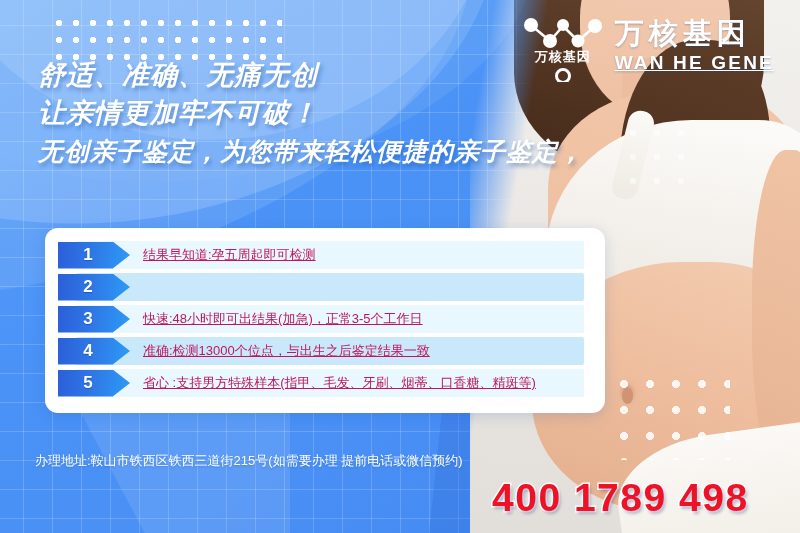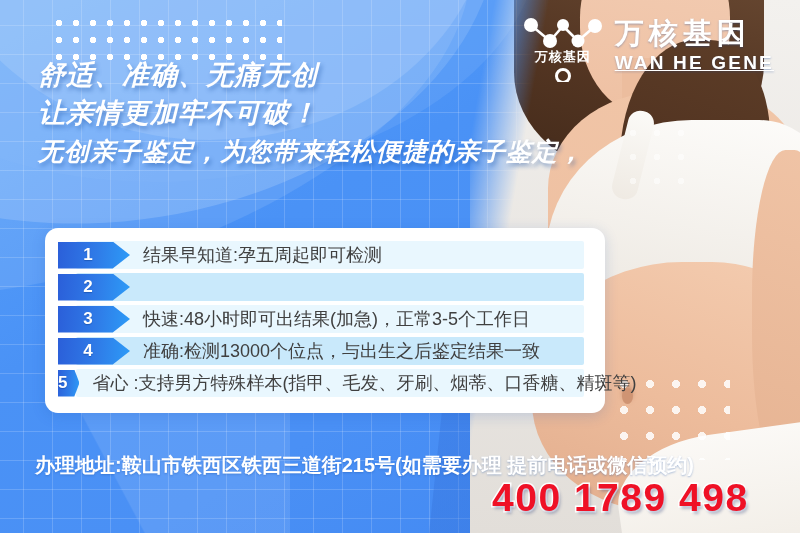--- a/index.html
+++ b/index.html
@@ -109,25 +109,25 @@
     background:#ffffff;border-radius:13px;box-shadow:0 3px 14px rgba(30,85,175,.18);}
   .rows{position:absolute;left:13px;top:11px;width:534px;}
   .rowbg{position:absolute;left:18px;right:8px;height:28px;background:#e9f7fe;border-radius:2px;}
   .row-wrap{position:relative;height:32px;display:flex;align-items:center;}
   .chev{position:relative;z-index:2;width:72px;height:27px;margin-left:0;
     background:linear-gradient(95deg,#2b5fd9 0%,#2f7ce8 55%,#2d9bf7 100%);
     display:flex;align-items:center;justify-content:center;
     clip-path:polygon(0 0,76% 0,100% 50%,76% 100%,0 100%);}
   .chev span{color:#fff;font-size:17px;font-weight:700;margin-right:12px;
     text-shadow:0 1px 1px rgba(0,40,110,.35);}
-  .rtxt{position:relative;z-index:2;margin-left:13px;color:#404040;font-size:18px;
-    font-weight:500;white-space:nowrap;}
-
-  
-  .addr{position:absolute;left:35px;top:452px;color:#ffffff;font-size:20px;font-weight:700;
+  .rtxt{position:relative;z-index:2;margin-left:13px;color:#be185d;font-size:13px;
+    font-weight:500;white-space:nowrap;text-decoration:underline;}
+
+  
+  .addr{position:absolute;left:35px;top:452px;color:#ffffff;font-size:13px;font-weight:400;
     text-shadow:0 1px 2px rgba(25,80,165,.35);white-space:nowrap;}
   .phone{position:absolute;left:492px;top:476px;color:#ef1126;font-size:39px;font-weight:700;
     letter-spacing:1.5px;
     -webkit-text-stroke:3px #ffffff;paint-order:stroke fill;
     text-shadow:2px 3px 3px rgba(40,60,120,.3);white-space:nowrap;}
 </style>
 </head>
 <body>
 
 <div id="poster">

